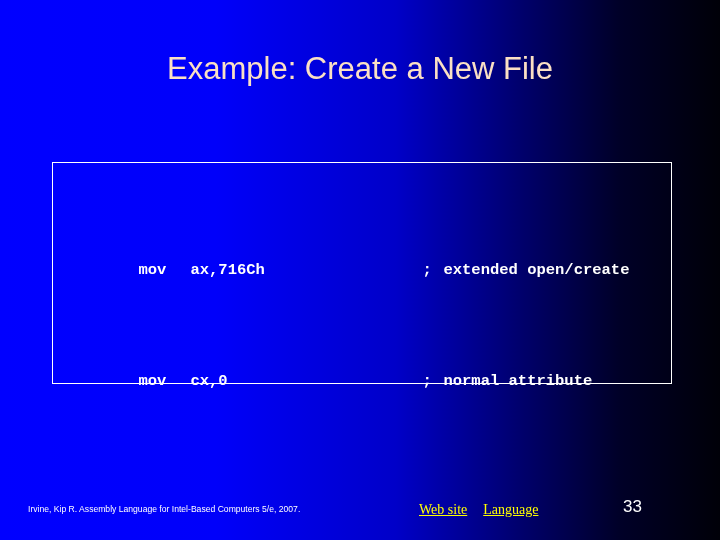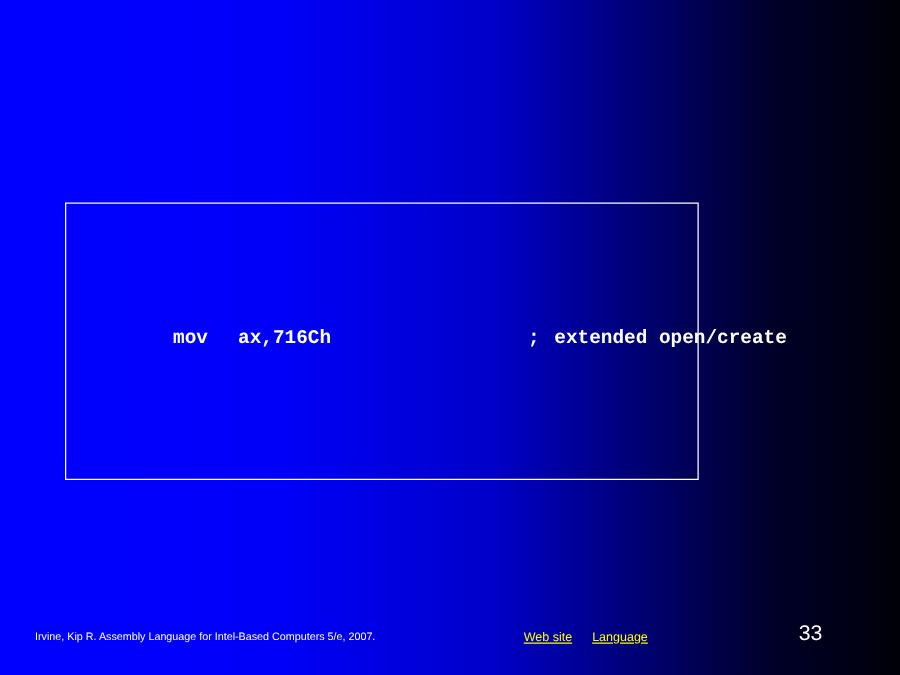--- a/index.html
+++ b/index.html
@@ -34,21 +34,21 @@
     letter-spacing: 0px;
     line-height: 38px;
     white-space: nowrap;
   }
 
   
   #code-box {
     position: absolute;
     left: 52px;
     top: 162px;
-    width: 507px;
+    width: 620px;
     height: 222px;
     border: 1.5px solid #ffffff;
     background: transparent;
     box-sizing: border-box;
   }
   #code-listing {
     position: absolute;
     left: 11px;
     top: 7px;
     margin: 0;
@@ -98,53 +98,57 @@
     text-align: right;
   }
   #footer-links {
     position: absolute;
     left: 419px;
     top: 500px;
     white-space: nowrap;
   }
   .footer-link {
     color: #ffff00;
-    font-size: 10px;
-    font-family: Liberation Sans, sans-serif;
+    font-size: 14px;
+    font-family: Liberation Serif, serif;
     text-decoration: underline;
     cursor: pointer;
   }
   #link-gap {
     display: inline-block;
     width: 16px;
   }
   #slide-number {
     position: absolute;
-    left: 639px;
+    left: 623px;
     top: 497px;
     color: #ffffff;
     font-size: 17px;
     font-family: "Liberation Sans", sans-serif;
     white-space: nowrap;
   }
 </style>
 </head>
 <body>
 
 <div id="slide">
 
+  <div id="slide-title">Example: Create a New File</div>
 
   <div id="code-box">
     <div id="code-listing">
 
       <span class="code-row">
         <span class="col-mnemonic">mov</span><span class="col-operands">ax,716Ch</span><span class="col-semicolon">;</span><span class="col-comment">extended open/create</span>
       </span>
 
 
+      <span class="code-row">
+        <span class="col-mnemonic">mov</span><span class="col-operands">cx,0</span><span class="col-semicolon">;</span><span class="col-comment">normal attribute</span>
+      </span>
 
 
       
 
       
 
       
 
       
 

